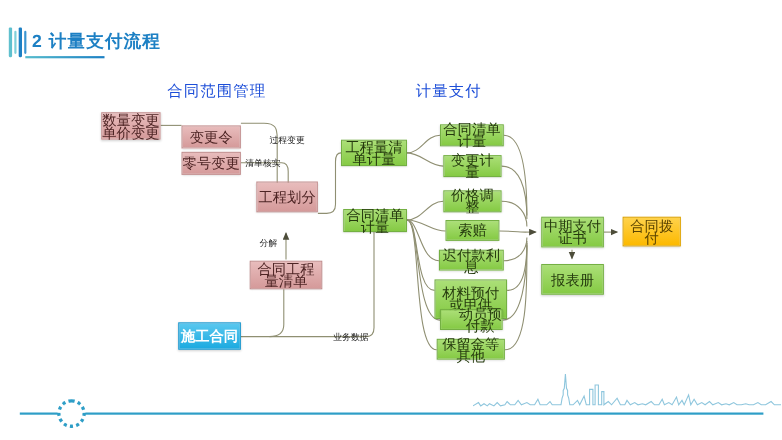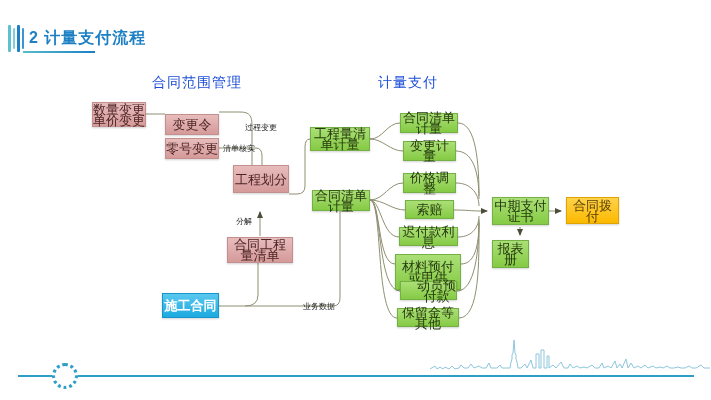--- a/index.html
+++ b/index.html
@@ -127,21 +127,21 @@
   <div class="node green" style="left:312px;top:190px;width:58px;height:21px;">合同清单计量</div>
   <div class="node green" style="left:400px;top:113px;width:58px;height:20px;">合同清单计量</div>
   <div class="node green" style="left:403px;top:141px;width:53px;height:20px;">变更计量</div>
   <div class="node green" style="left:403px;top:173px;width:53px;height:20px;">价格调整</div>
   <div class="node green" style="left:405px;top:200px;width:49px;height:19px;text-align:center;">索赔</div>
   <div class="node green" style="left:399px;top:227px;width:59px;height:19px;">迟付款利息</div>
   <div class="node green" style="left:395px;top:254px;width:66px;height:36px;">材料预付或甲供</div>
   <div class="node green" style="left:400px;top:281px;width:57px;height:19px;padding-left:16px;">动员预付款</div>
   <div class="node green" style="left:397px;top:308px;width:62px;height:19px;">保留金等其他</div>
   <div class="node green" style="left:492px;top:197px;width:57px;height:28px;">中期支付证书</div>
-  <div class="node green" style="left:492px;top:240px;width:37px;height:28px;">报表册</div>
+  <div class="node green" style="left:492px;top:240px;width:57px;height:28px;">报表册</div>
   <div class="node orange" style="left:566px;top:197px;width:53px;height:27px;">合同拨付</div>
 
   <svg class="skyline" width="281" height="40" viewBox="0 0 281 40">
     <path stroke="#8ec6dd" stroke-width="1" fill="none" d="M0,33 l5,-3 2,3 3,-2 3,2 2,-2 4,2 3,-3 3,3 4,-1 2,-3 3,3 4,0 3,-4 3,4 5,-2 3,2 4,0 3,-5 2,5 6,0 3,-3 2,3 5,0 3,0 1,-6 1,-3 0,-4 1,-2 1,-13 1,13 1,2 0,4 1,3 1,6 3,0 4,-4 2,4 4,-8 2,8 3,0 0,-14 3,0 0,14 2,0 0,-18 3,0 0,18 3,0 0,-12 2,0 0,12 4,-3 3,3 5,-6 3,6 4,0 2,-4 3,4 4,-2 3,2 4,-1 3,1 5,-3 3,3 4,0 3,-5 2,5 4,-2 3,2 4,-7 2,7 3,-4 2,4 4,-9 2,9 3,-5 3,5 4,-2 3,2 4,-3 3,3 5,-2 3,2 4,-1 3,1 4,-2 3,2 4,0 4,-1 3,1 4,0 4,-2 3,2 4,0 5,-3 3,3 6,0"></path>
   </svg>
   <div class="bottom-line"></div>
   <div class="gear"></div>
 
 </div>
 

